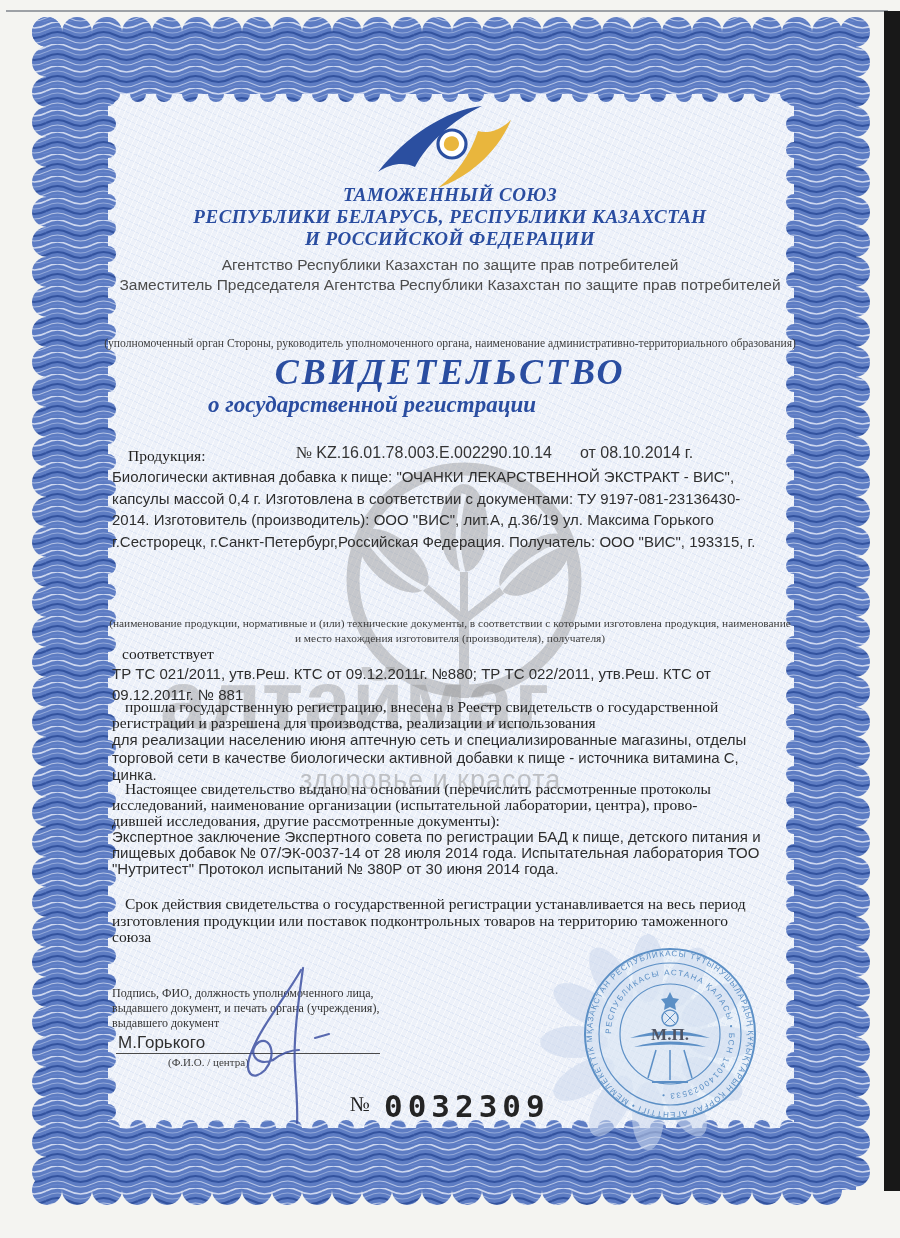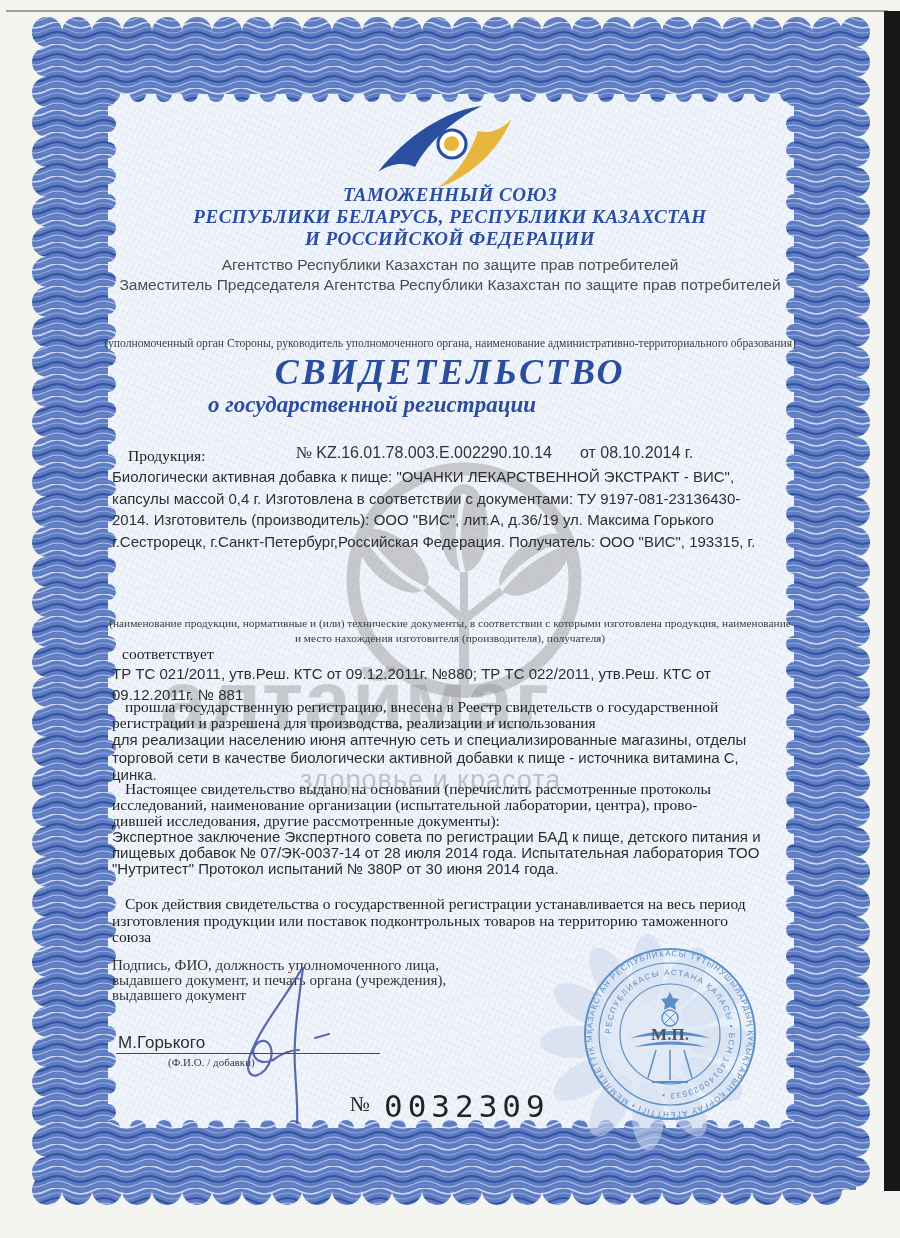--- a/index.html
+++ b/index.html
@@ -27,27 +27,27 @@
   .regrow{position:absolute;left:296px;top:424px;font-family:"Liberation Sans",sans-serif;font-size:16px;color:#333;margin-top:19px;}
   .regrow .lbl{font-family:"Liberation Serif",serif;font-size:17px;margin-right:4px;}
   .regrow .dt{margin-left:28px;}
   
   .serifblk{position:absolute;left:112px;width:700px;font-size:15.5px;color:#222;}
   .sansblk{position:absolute;left:112px;width:700px;font-family:"Liberation Sans",sans-serif;font-size:15px;color:#2e2e2e;}
   .nw{white-space:nowrap;}
   .ind{padding-left:13px;}
   .footnote{position:absolute;left:0;top:616px;width:900px;text-align:center;font-size:11.4px;line-height:14.5px;color:#3c3c3c;}
   
-  .signote{position:absolute;left:112px;top:958px;font-size:15px;line-height:14.8px;color:#333;}
+  .signote{position:absolute;left:112px;top:986px;font-size:12px;line-height:14.8px;color:#333;}
   .signame{position:absolute;left:118px;top:1033px;font-family:"Liberation Sans",sans-serif;font-size:17px;color:#2f2f2f;}
   .sigline{position:absolute;left:116px;top:1053px;width:264px;border-top:1.4px solid #4a4a4a;}
   .sigcap{position:absolute;left:168px;top:1056px;font-size:11px;color:#3c3c3c;}
   .serial{position:absolute;left:350px;top:1088px;color:#222;}
   .serial .lbl{font-size:21px;vertical-align:6px;margin-right:14px;}
-  .serial .num{font-family:"DejaVu Sans Mono",monospace;font-size:31px;letter-spacing:5px;color:#242424;}
+  .serial .num{font-family:"DejaVu Sans Mono",monospace;font-size:31px;letter-spacing:5px;color:#242424;font-weight:bold;}
   
   .wm-word{position:absolute;left:160px;top:652px;font-family:"Liberation Sans",sans-serif;font-weight:bold;
            font-size:84px;color:#8f8f8f;opacity:.40;letter-spacing:1px;}
   .wm-tag{position:absolute;left:300px;top:765px;font-family:"Liberation Sans",sans-serif;
           font-size:27px;color:#909090;opacity:.5;letter-spacing:1px;}
 </style>
 </head>
 <body>
 
 <div class="page">
@@ -430,21 +430,21 @@
     <div class="nw">союза</div>
   </div>
 
   <div class="signote">
     <div class="nw">Подпись, ФИО,  должность уполномоченного лица,</div>
     <div class="nw">выдавшего документ, и печать органа (учреждения),</div>
     <div class="nw">выдавшего документ</div>
   </div>
   <div class="signame nw">М.Горького</div>
   <div class="sigline"></div>
-  <div class="sigcap nw">(Ф.И.О. / добавки)</div>
+  <div class="sigcap nw">(Ф.И.О. / центра)</div>
 
   <svg class="abs" style="left:215px;top:958px;opacity:.85;" width="130" height="175" viewBox="0 0 130 175">
     <g fill="none" stroke="#3f52a3" stroke-width="2.2" stroke-linecap="round">
       <path d="M88,10 C84,40 78,80 80,110 C81,130 83,150 82,165"></path>
       <path d="M86,12 C70,40 45,70 36,95 C28,116 38,124 50,112 C62,98 56,78 44,84 C32,92 40,110 58,102"></path>
       <path d="M58,102 C66,96 76,92 84,92"></path>
       <path d="M100,80 l14,-4"></path>
     </g>
   </svg>
 

